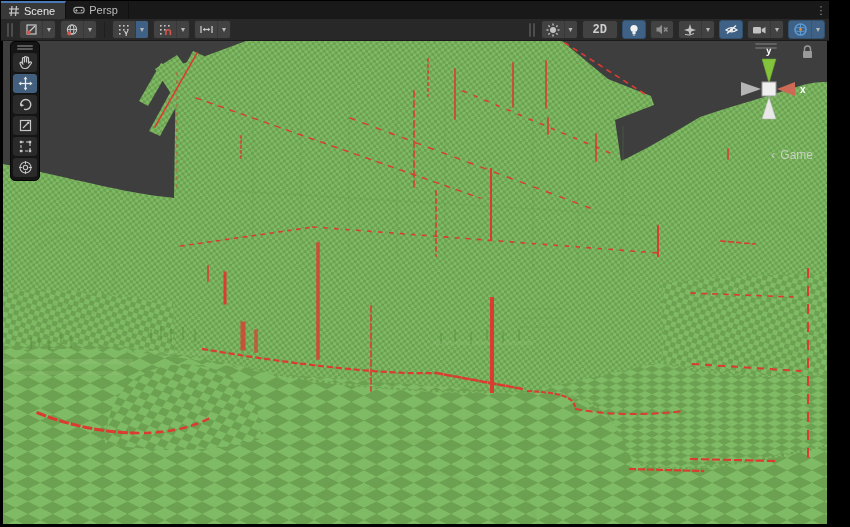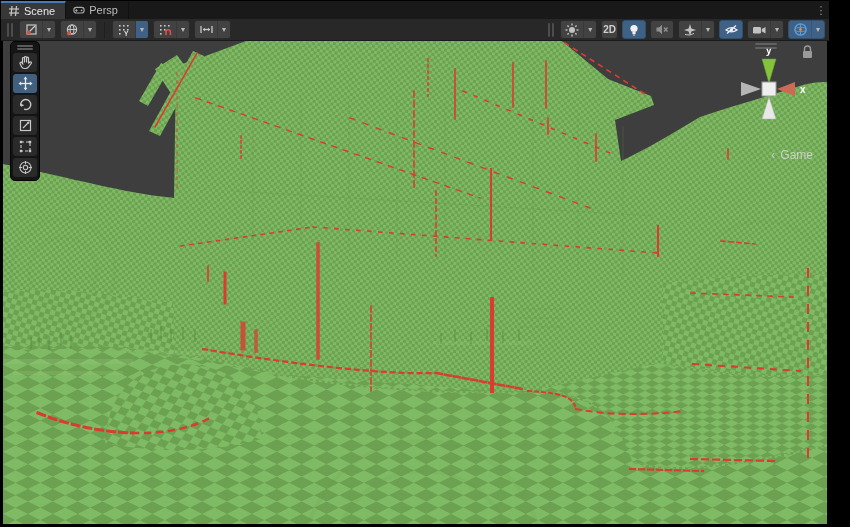--- a/index.html
+++ b/index.html
@@ -25,21 +25,21 @@
   .toolbar{height:22px;background:#282828;display:flex;align-items:center;padding:0 4px;gap:4px;flex:0 0 auto;border-bottom:1px solid #1a1a1a;}
   .handle{width:6px;height:14px;display:flex;gap:2px;align-items:stretch;margin:0 2px;}
   .handle i{width:2px;background:#4d4d4d;border-radius:1px;}
   .tb-sep{width:1px;height:16px;background:#1e1e1e;margin:0 3px;}
   .btn{height:19px;background:#424242;border:1px solid #2a2a2a;border-radius:3px;display:flex;align-items:center;cursor:default;}
   .btn .ic{width:22px;height:17px;display:flex;align-items:center;justify-content:center;}
   .btn .arrow{width:13px;height:17px;display:flex;align-items:center;justify-content:center;font-size:8px;color:#b8b8b8;border-left:1px solid #383838;}
   .btn.toggle{width:24px;justify-content:center;}
   .btn.on{background:var(--active-toggle);border-color:#31506e;}
   .btn.on .arrow{border-left-color:#35567a;}
-  .btn .txt{font-size:10px;color:#cfcfcf;font-weight:bold;padding:0 1px;}
+  .btn .txt{font-size:12px;color:#cfcfcf;font-weight:bold;padding:0 10px;font-family:Liberation Mono, monospace;}
   .arrow.hl{background:var(--active-toggle);border-radius:0 2px 2px 0;}
   .right-cluster{margin-left:auto;display:flex;align-items:center;gap:4px;}
   svg.i{display:block}
 
   
   .viewport{position:relative;flex:1;background:var(--scene-bg);overflow:hidden;border-left:2px solid #000;border-right:2px solid #000;border-bottom:2px solid #000;}
   .scene-svg{position:absolute;left:0;top:0;}
   .gL{fill:var(--green-light)} .gD{fill:var(--green-dark)}
   .redg path{stroke:var(--red);fill:none;stroke-linecap:square}
   .grassg path{stroke:#55813f;fill:none;opacity:.45}

